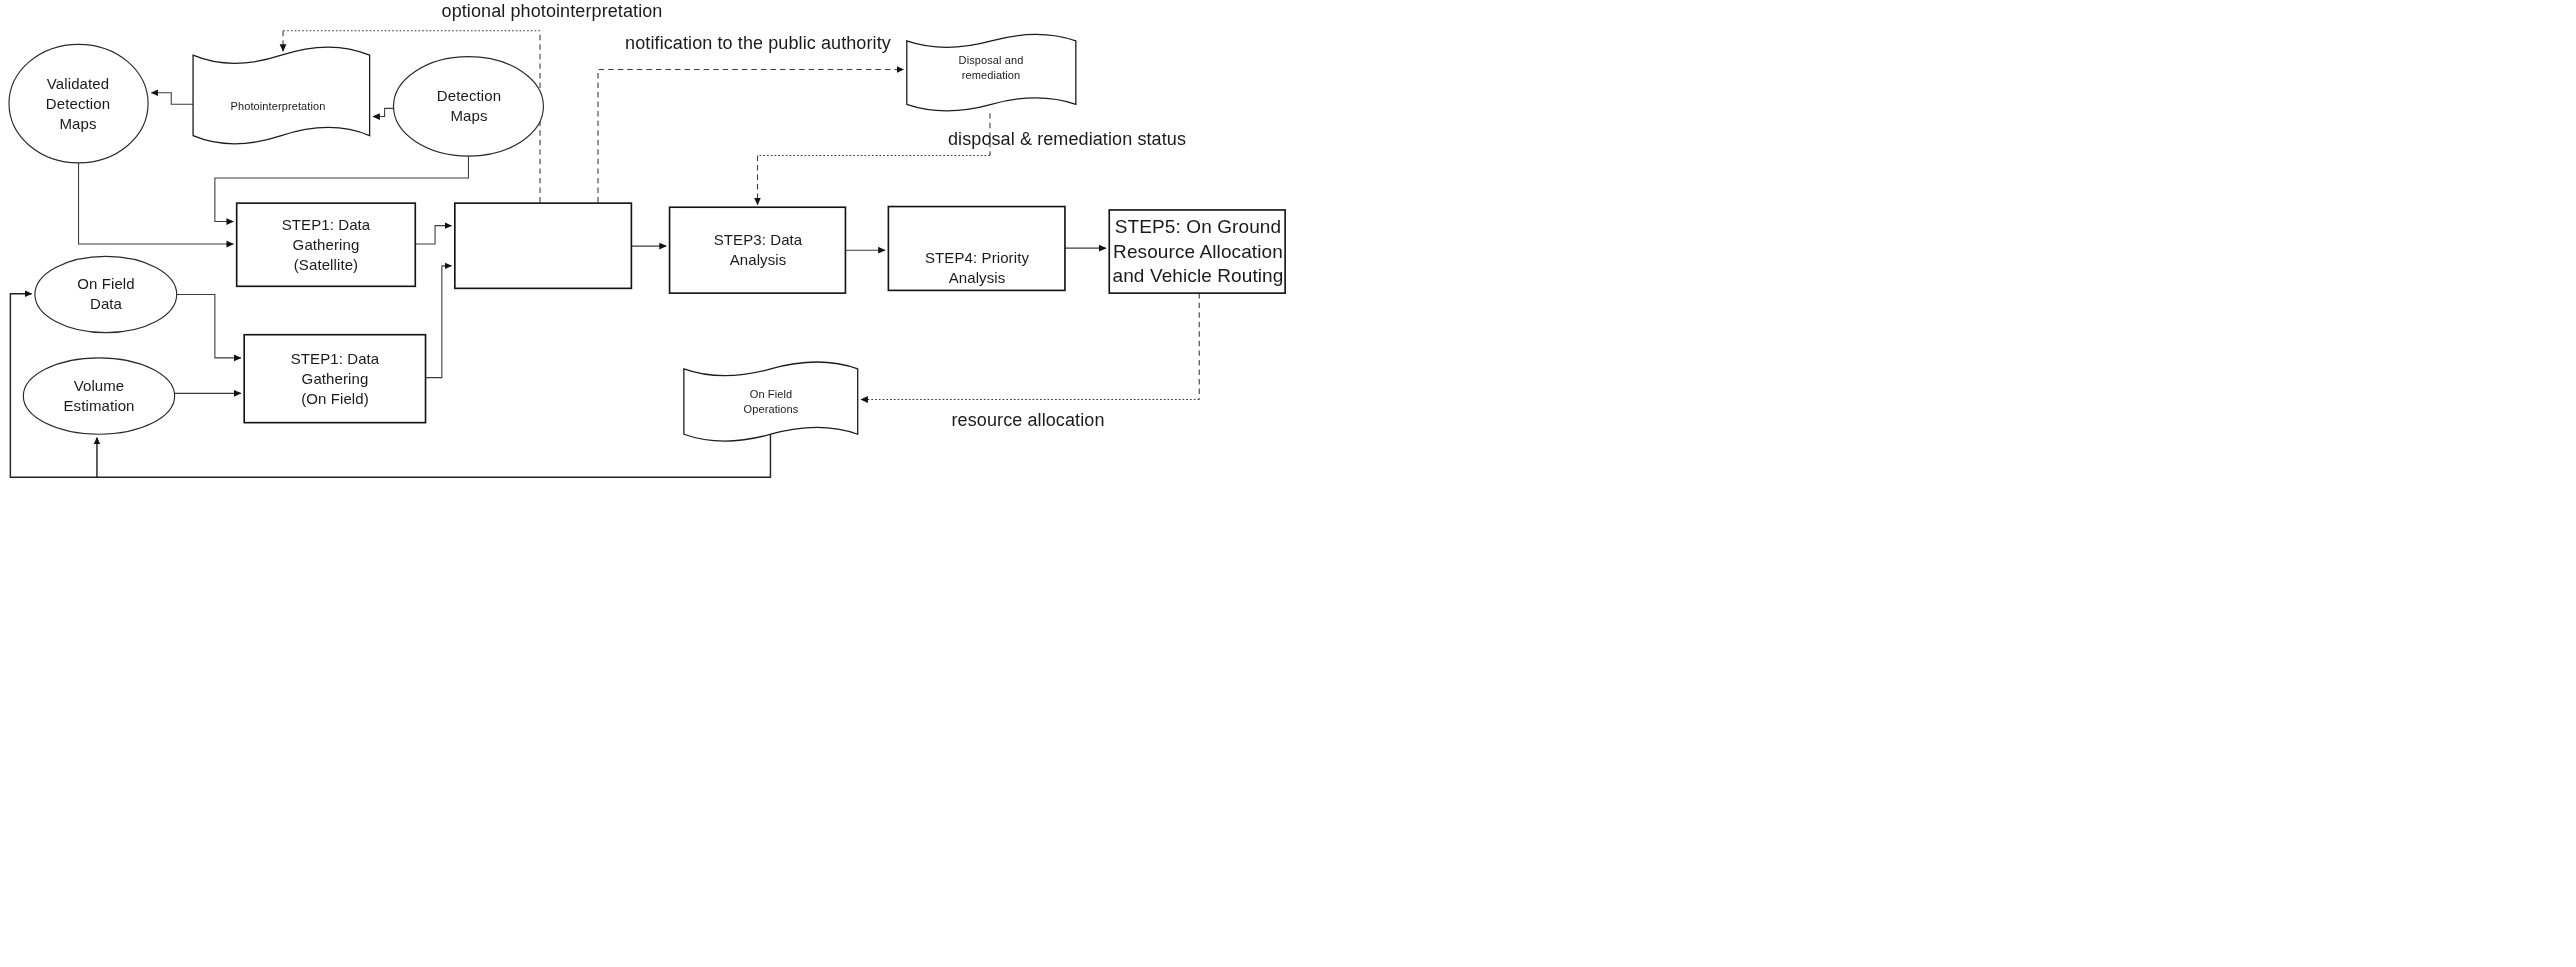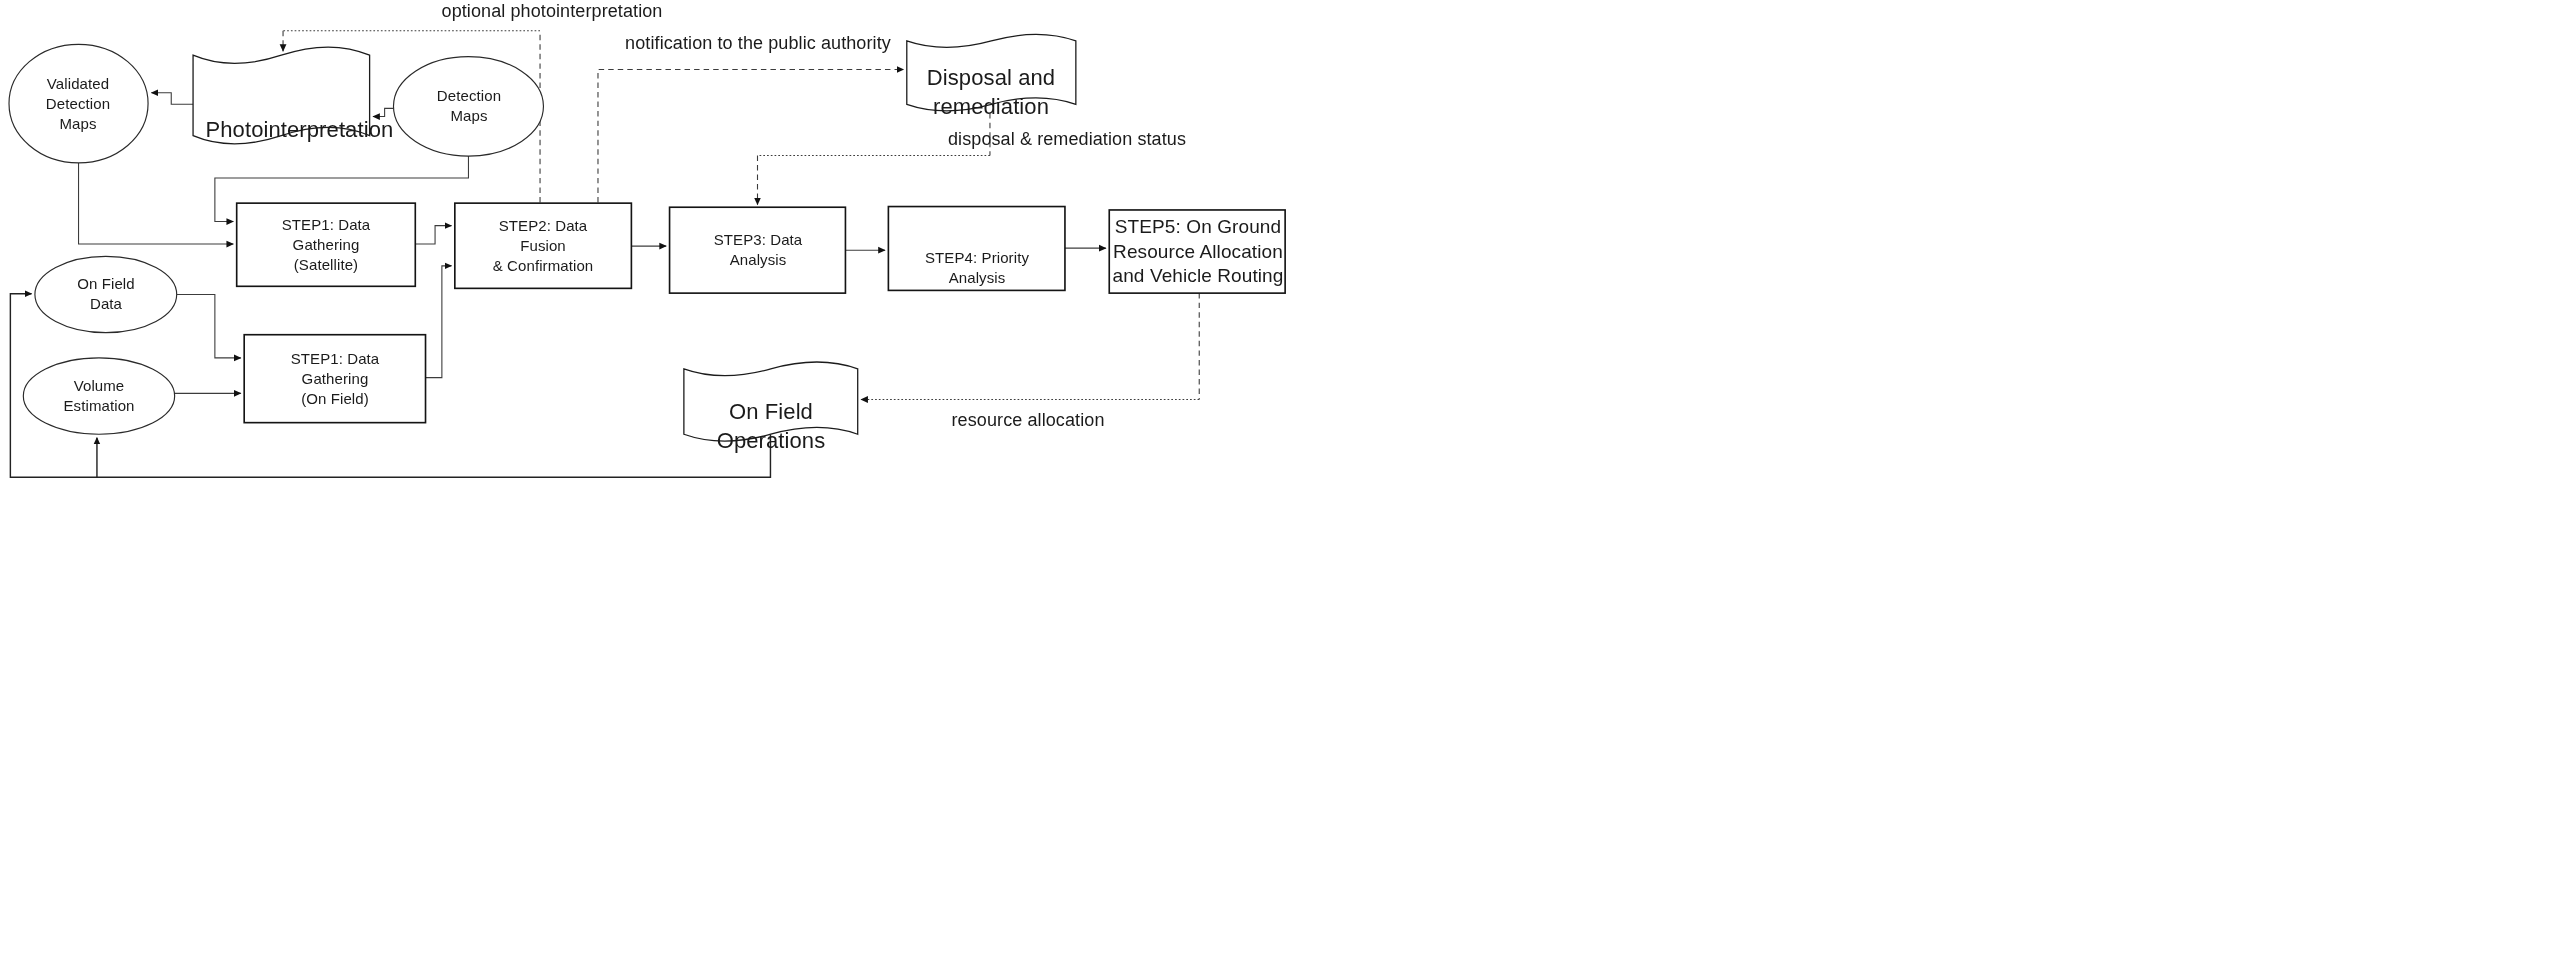--- a/index.html
+++ b/index.html
@@ -29,21 +29,21 @@
     transform:translate(-50%,-50%);
     text-align:center;
     white-space:pre-line;
     color:#1b1b1b;
     font-size:15px;
     line-height:1.32;
     letter-spacing:0.1px;
     pointer-events:none;
   }
   .lbl.node{ font-size:15px; }
-  .lbl.doc{ font-size:22px;margin-top:24px; }
+  .lbl.doc{ font-size:11px; }
   .lbl.small{ font-size:19px; line-height:1.3; }
   .lbl.edge{ font-size:18px; white-space:nowrap; }
 </style>
 </head>
 <body>
 
 <div class="stage">
 
   <svg viewBox="0 0 1889 710">
     <defs>
@@ -105,32 +105,29 @@
     <rect class="box" x="982" y="304" width="258" height="126"></rect>
     <rect class="box" x="1303" y="303" width="259" height="123"></rect>
     <rect class="box" x="1627" y="308" width="258" height="122"></rect>
     <rect class="box" x="358" y="491" width="266" height="129"></rect>
   </svg>
 
   <div class="lbl node" style="left:78px; top:104px; width:116px;">Validated
 Detection
 Maps</div>
 
-  <div class="lbl doc" style="left:294px; top:106px; width:177px;">Photointerpretation</div>
+  <div class="lbl doc" style="left:278px; top:106px; width:177px;">Photointerpretation</div>
 
   <div class="lbl node" style="left:469px; top:106px; width:130px;">Detection
 Maps</div>
 
   <div class="lbl node" style="left:326px; top:245px; width:171px;">STEP1: Data
 Gathering
 (Satellite)</div>
 
-  <div class="lbl node" style="left:543px; top:246px; width:171px;">STEP2: Data
-Fusion
-&amp; Confirmation</div>
 
   <div class="lbl node" style="left:758px; top:250px; width:164px;">STEP3: Data
 Analysis</div>
 
   <div class="lbl node" style="left:977px; top:248px; width:171px;margin-top:20px;">STEP4: Priority
 Analysis</div>
 
   <div class="lbl small" style="left:1198px; top:252px; width:172px;">STEP5: On Ground
 Resource Allocation
 and Vehicle Routing</div>

